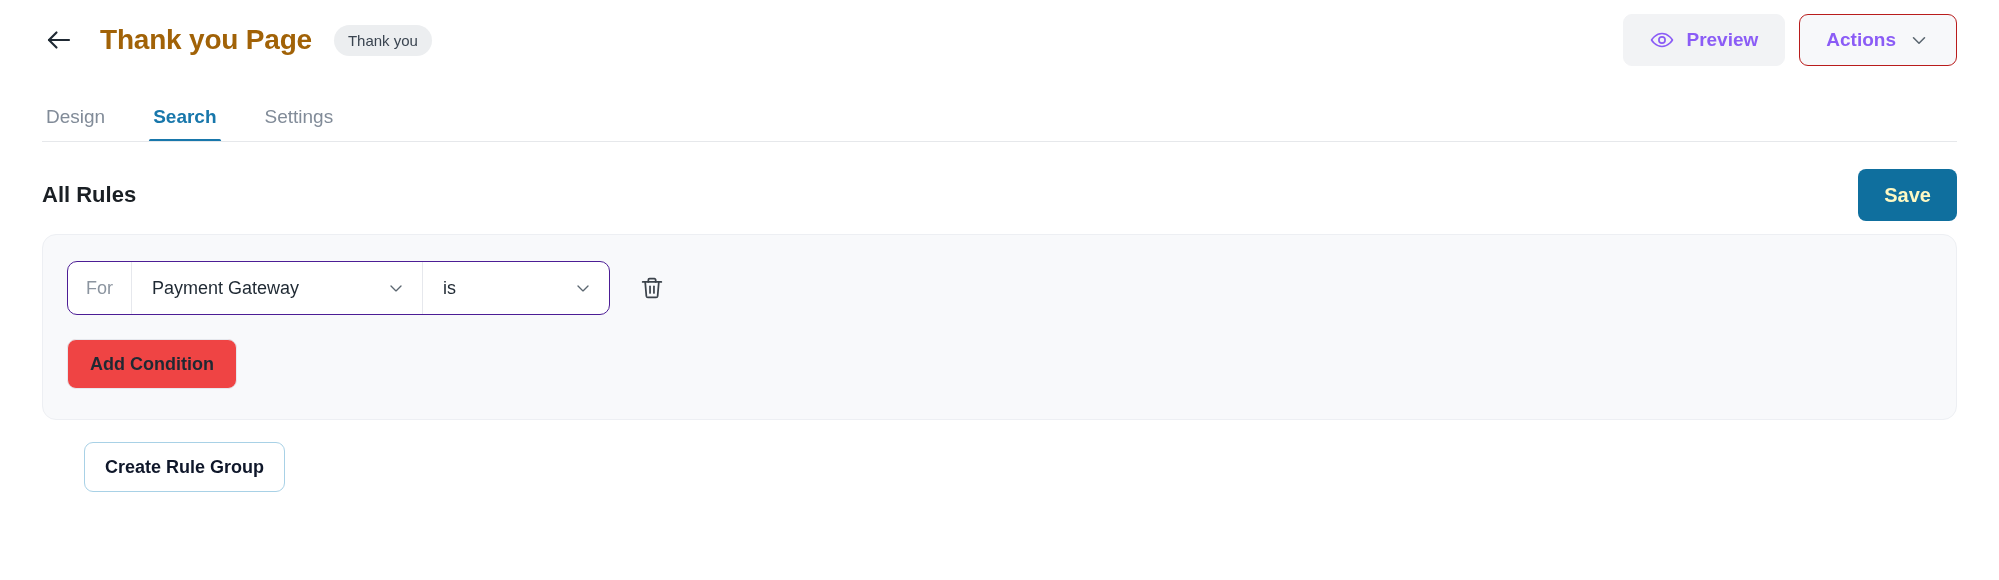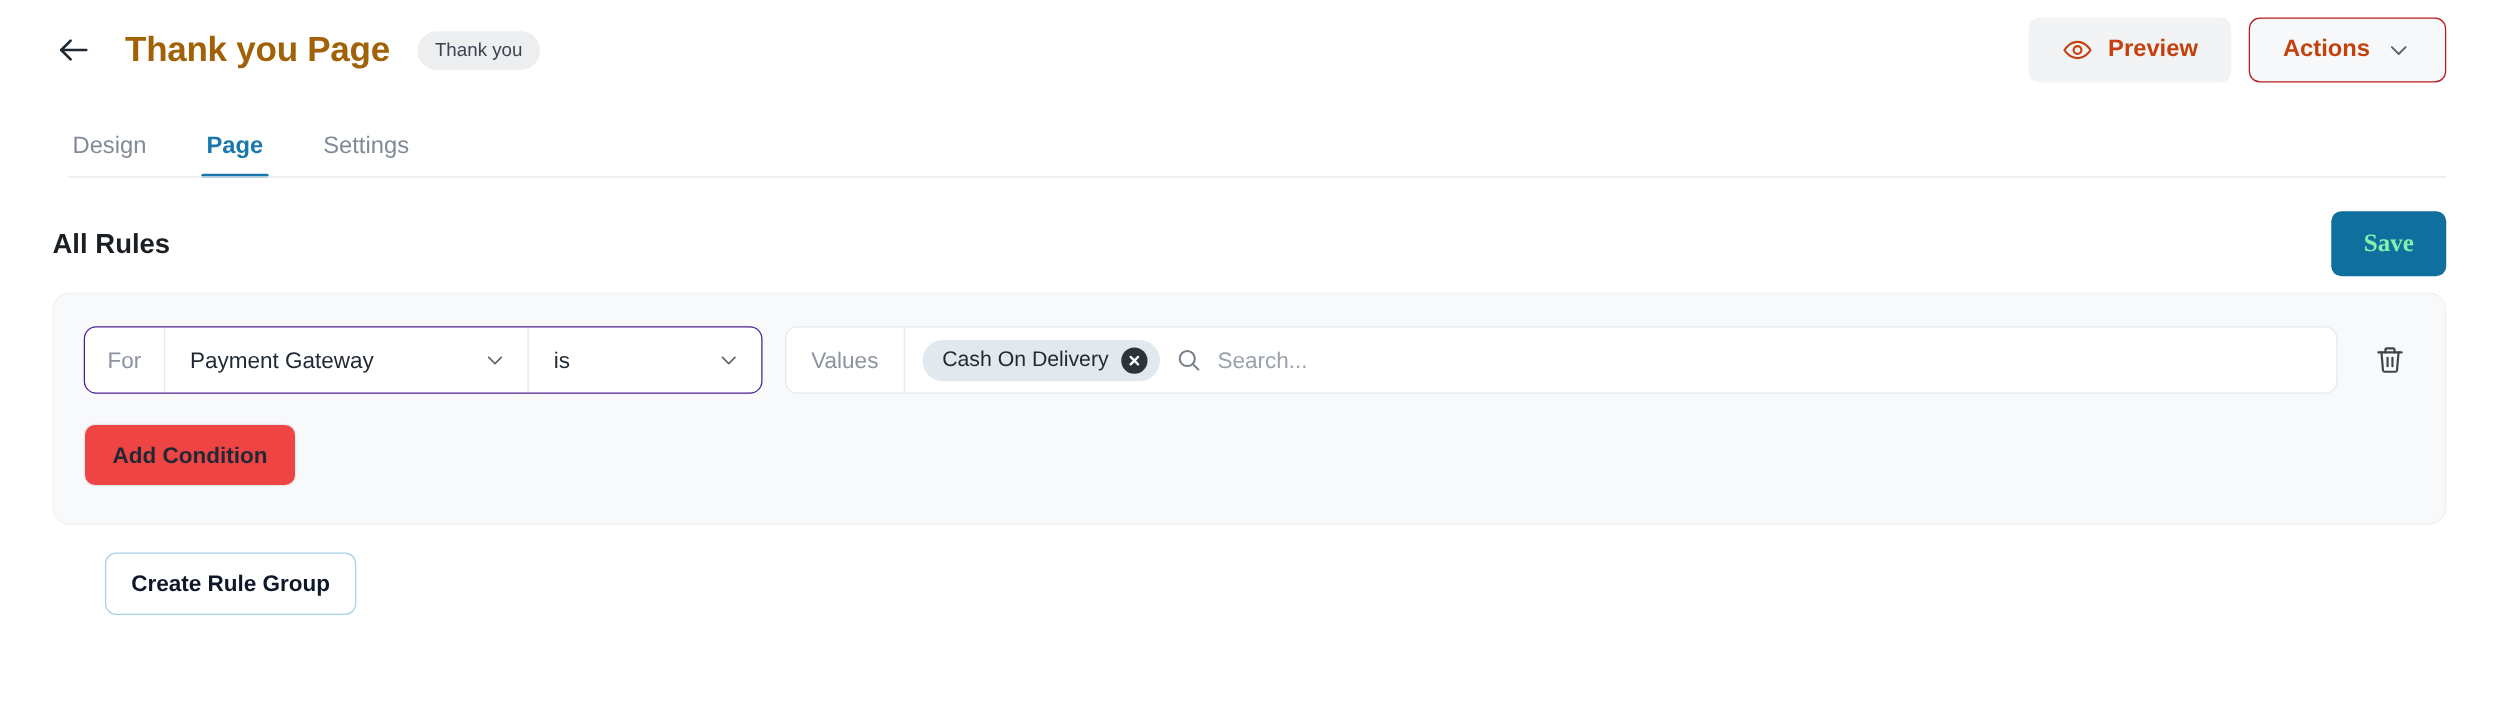--- a/index.html
+++ b/index.html
@@ -60,36 +60,35 @@
     display: inline-flex;
     align-items: center;
     gap: 12px;
     height: 52px;
     padding: 0 26px;
     background: #f2f3f5;
     border: 1px solid #f2f3f5;
     border-radius: 9px;
     font-size: 19px;
     font-weight: 600;
-    color: #c2410c;
+    color: #8b5cf6;
     cursor: pointer;
     white-space: nowrap;
   }
   .btn-soft.outlined {
     background: #f7f8fa;
     border: 1px solid #b91c1c;
   }
   .icon { display: inline-flex; align-items: center; justify-content: center; flex: 0 0 auto; }
 
   
   .tabs-bar {
     position: relative;
     padding: 0 42px;
     height: 62px;
-    margin-left: 12px;
   }
   .tabs {
     display: flex;
     align-items: flex-end;
     height: 100%;
     gap: 40px;
   }
   .tab {
     position: relative;
     font-size: 19px;
@@ -125,29 +124,29 @@
     height: 74px;
   }
   .section-title {
     font-size: 22px;
     font-weight: 700;
     color: #1a1f24;
   }
   .btn-primary {
     margin-left: auto;
     background: #0f6f9e;
-    color: #86efac;
+    color: #fef9c3;
     border: none;
     border-radius: 8px;
     font-size: 20px;
     font-weight: 700;
     height: 52px;
     padding: 0 26px;
     cursor: pointer;
-    font-family: Liberation Serif, serif;
+    font-family: Liberation Sans, sans-serif;
   }
 
   
   .rules-area { padding: 18px 42px 0 42px; }
   .rule-card {
     background: #f8f9fb;
     border: 1px solid #edeff3;
     border-radius: 14px;
     padding: 26px 24px 30px 24px;
   }
@@ -346,21 +345,21 @@
           <polyline points="6,9.5 12,15.5 18,9.5"></polyline>
         </svg>
       </span>
     </button>
   </div>
 </div>
 
 <div class="tabs-bar">
   <div class="tabs">
     <div class="tab">Design</div>
-    <div class="tab active">Page</div>
+    <div class="tab active">Search</div>
     <div class="tab">Settings</div>
   </div>
   <div class="tabs-divider"></div>
 </div>
 
 <div class="section-head">
   <div class="section-title">All Rules</div>
   <button class="btn-primary">Save</button>
 </div>
 
@@ -384,44 +383,20 @@
         <div class="seg-select w-operator">
           <span class="seg-value">is</span>
           <span class="icon chev">
             <svg width="20" height="20" viewBox="0 0 24 24" fill="none" stroke="currentColor" stroke-width="1.6" stroke-linecap="round" stroke-linejoin="round">
               <polyline points="6,9.5 12,15.5 18,9.5"></polyline>
             </svg>
           </span>
         </div>
       </div>
 
-      <div class="values-field">
-        <div class="values-label">Values</div>
-        <div class="seg-sep"></div>
-        <div class="values-body">
-          <span class="chip">
-            <span>Cash On Delivery</span>
-            <span class="chip-remove">
-              <svg width="13" height="13" viewBox="0 0 24 24" fill="none" stroke="currentColor" stroke-width="3.4" stroke-linecap="round">
-                <line x1="6.5" y1="6.5" x2="17.5" y2="17.5"></line>
-                <line x1="17.5" y1="6.5" x2="6.5" y2="17.5"></line>
-              </svg>
-            </span>
-          </span>
-          <span class="search-wrap">
-            <span class="icon search-icon">
-              <svg width="22" height="22" viewBox="0 0 24 24" fill="none" stroke="currentColor" stroke-width="1.8" stroke-linecap="round" stroke-linejoin="round">
-                <circle cx="10.7" cy="10.7" r="6.6"></circle>
-                <line x1="15.6" y1="15.6" x2="20.4" y2="20.4"></line>
-              </svg>
-            </span>
-            <input class="search-input" type="text" placeholder="Search..." style="">
-          </span>
-        </div>
-      </div>
 
       <button class="trash-btn">
         <span class="icon">
           <svg width="26" height="26" viewBox="0 0 24 24" fill="none" stroke="currentColor" stroke-width="1.6" stroke-linecap="round" stroke-linejoin="round">
             <polyline points="3.4,6.4 20.6,6.4"></polyline>
             <path d="M8.6 6.4V4.6a1.2 1.2 0 0 1 1.2-1.2h4.4a1.2 1.2 0 0 1 1.2 1.2v1.8"></path>
             <path d="M5.7 6.4l1.1 13.1a1.4 1.4 0 0 0 1.4 1.2h7.6a1.4 1.4 0 0 0 1.4-1.2l1.1-13.1"></path>
             <line x1="10.2" y1="10.4" x2="10.2" y2="16.6"></line>
             <line x1="13.8" y1="10.4" x2="13.8" y2="16.6"></line>
           </svg>

